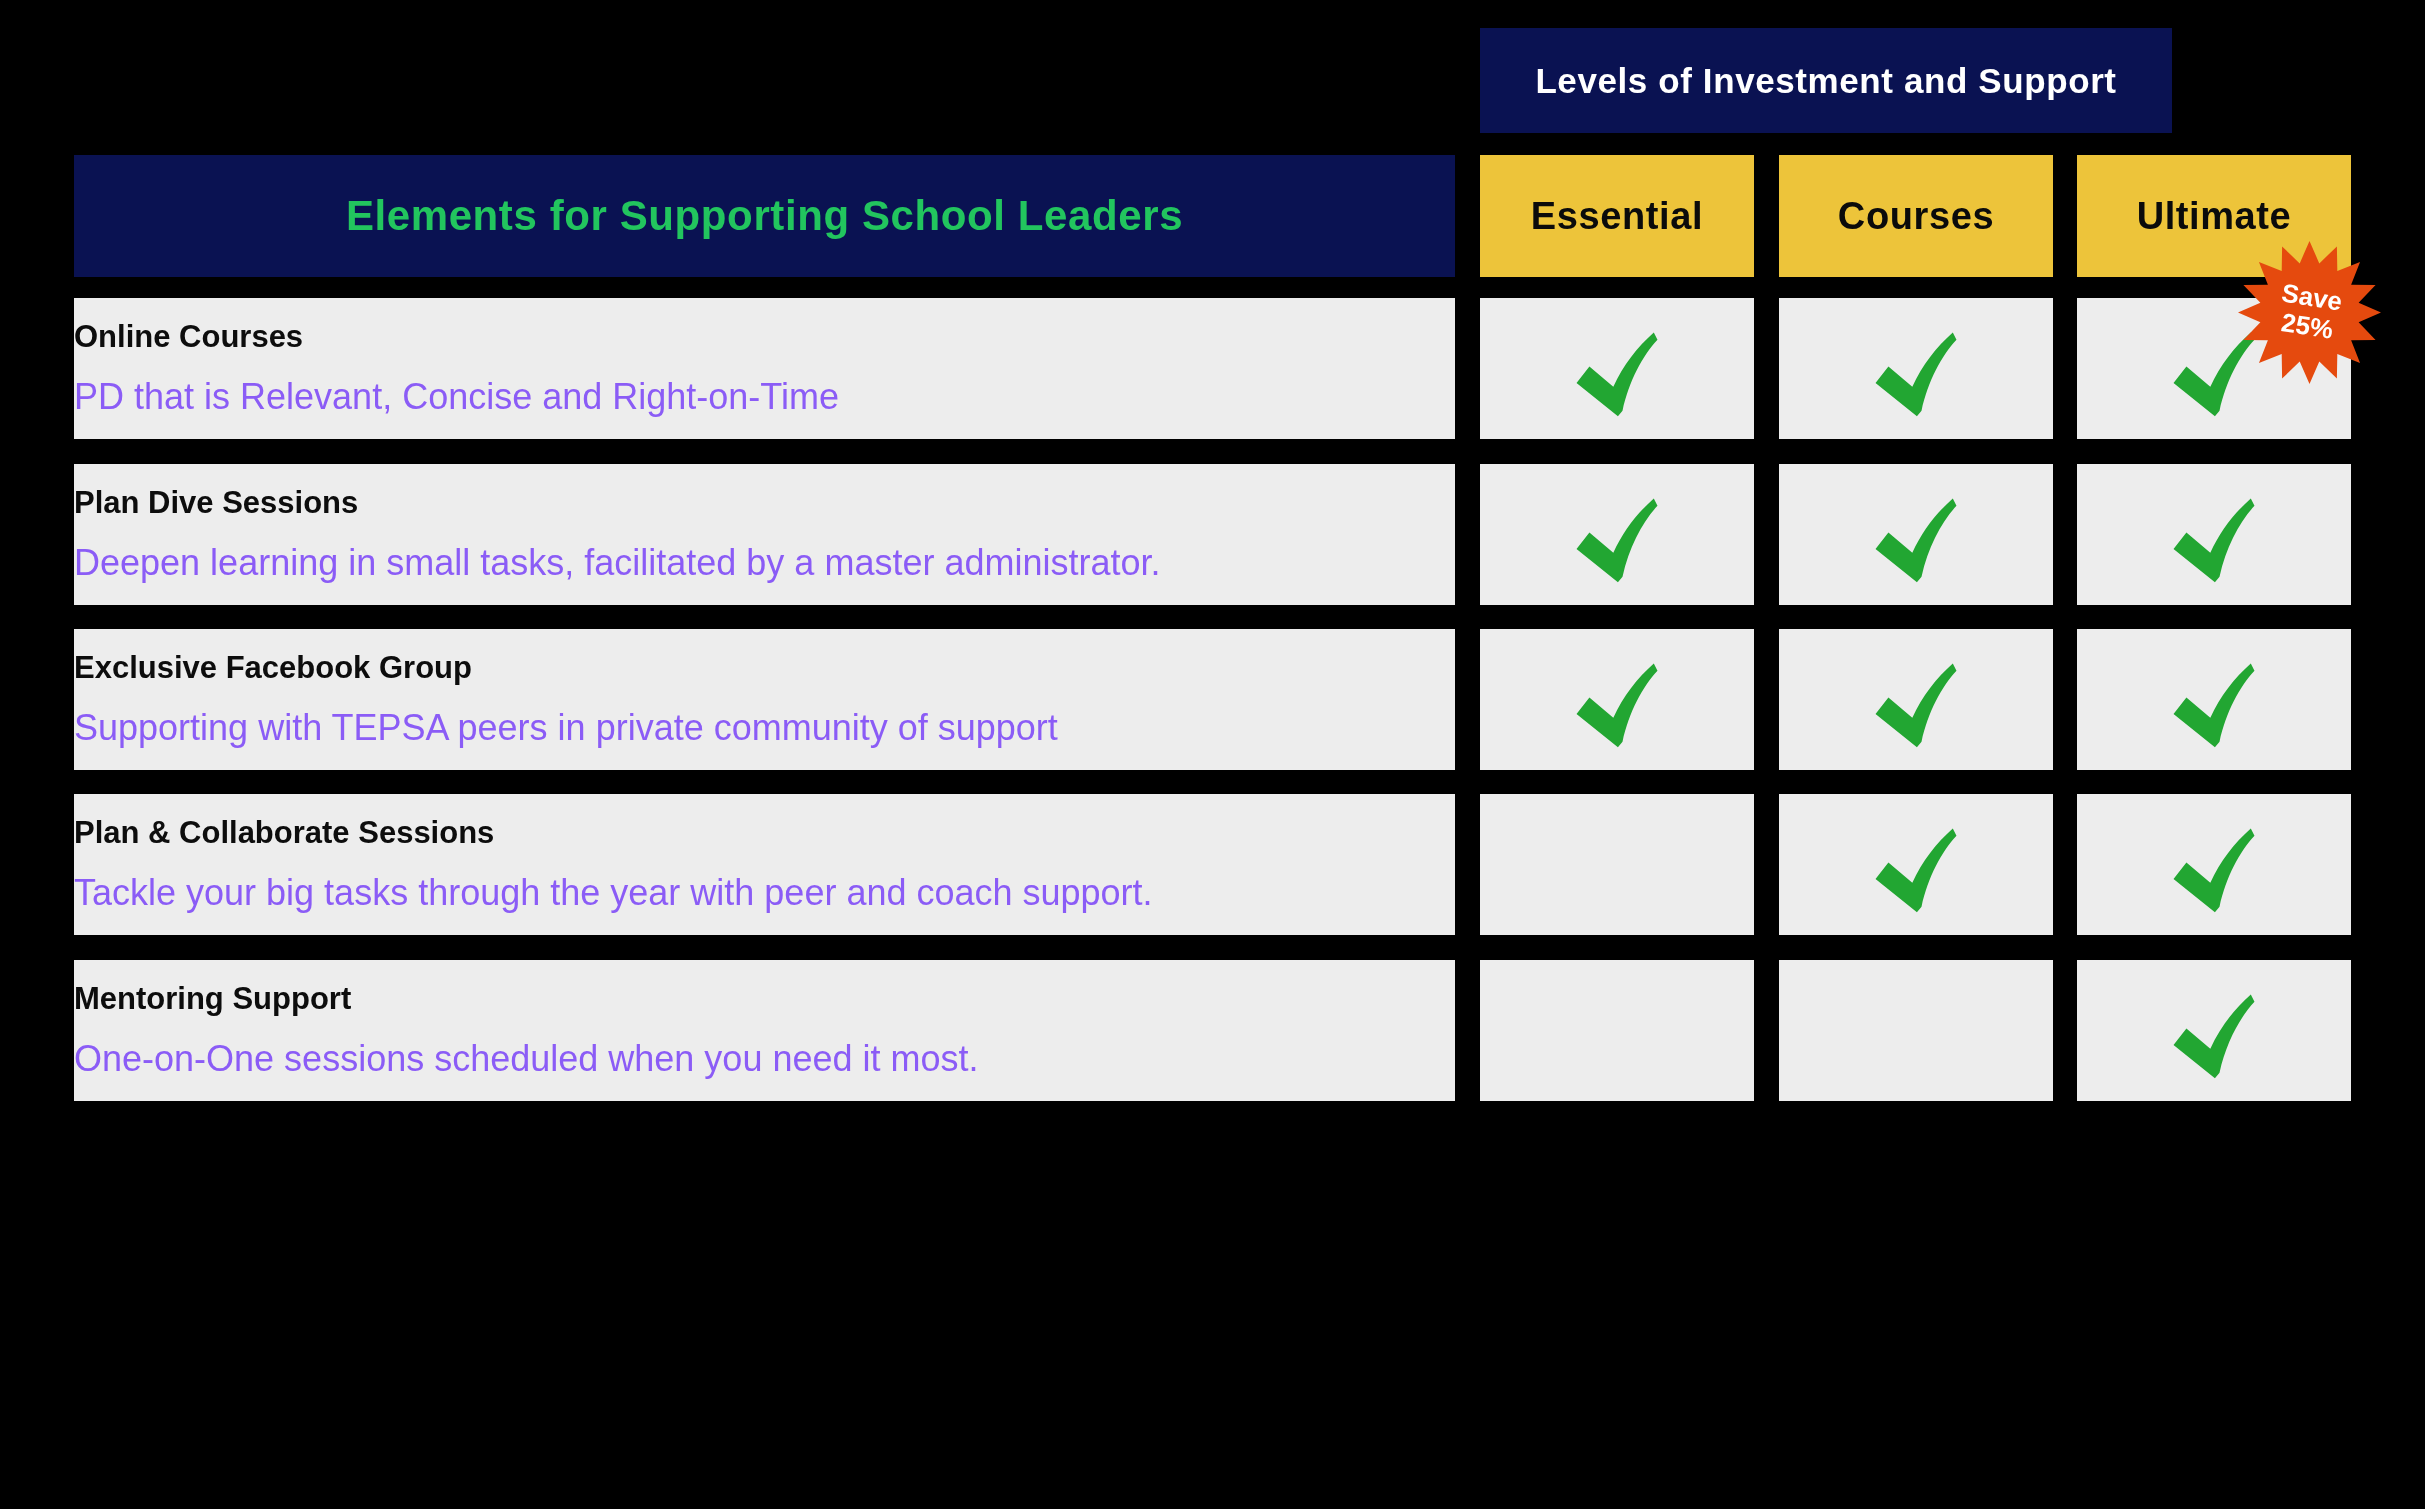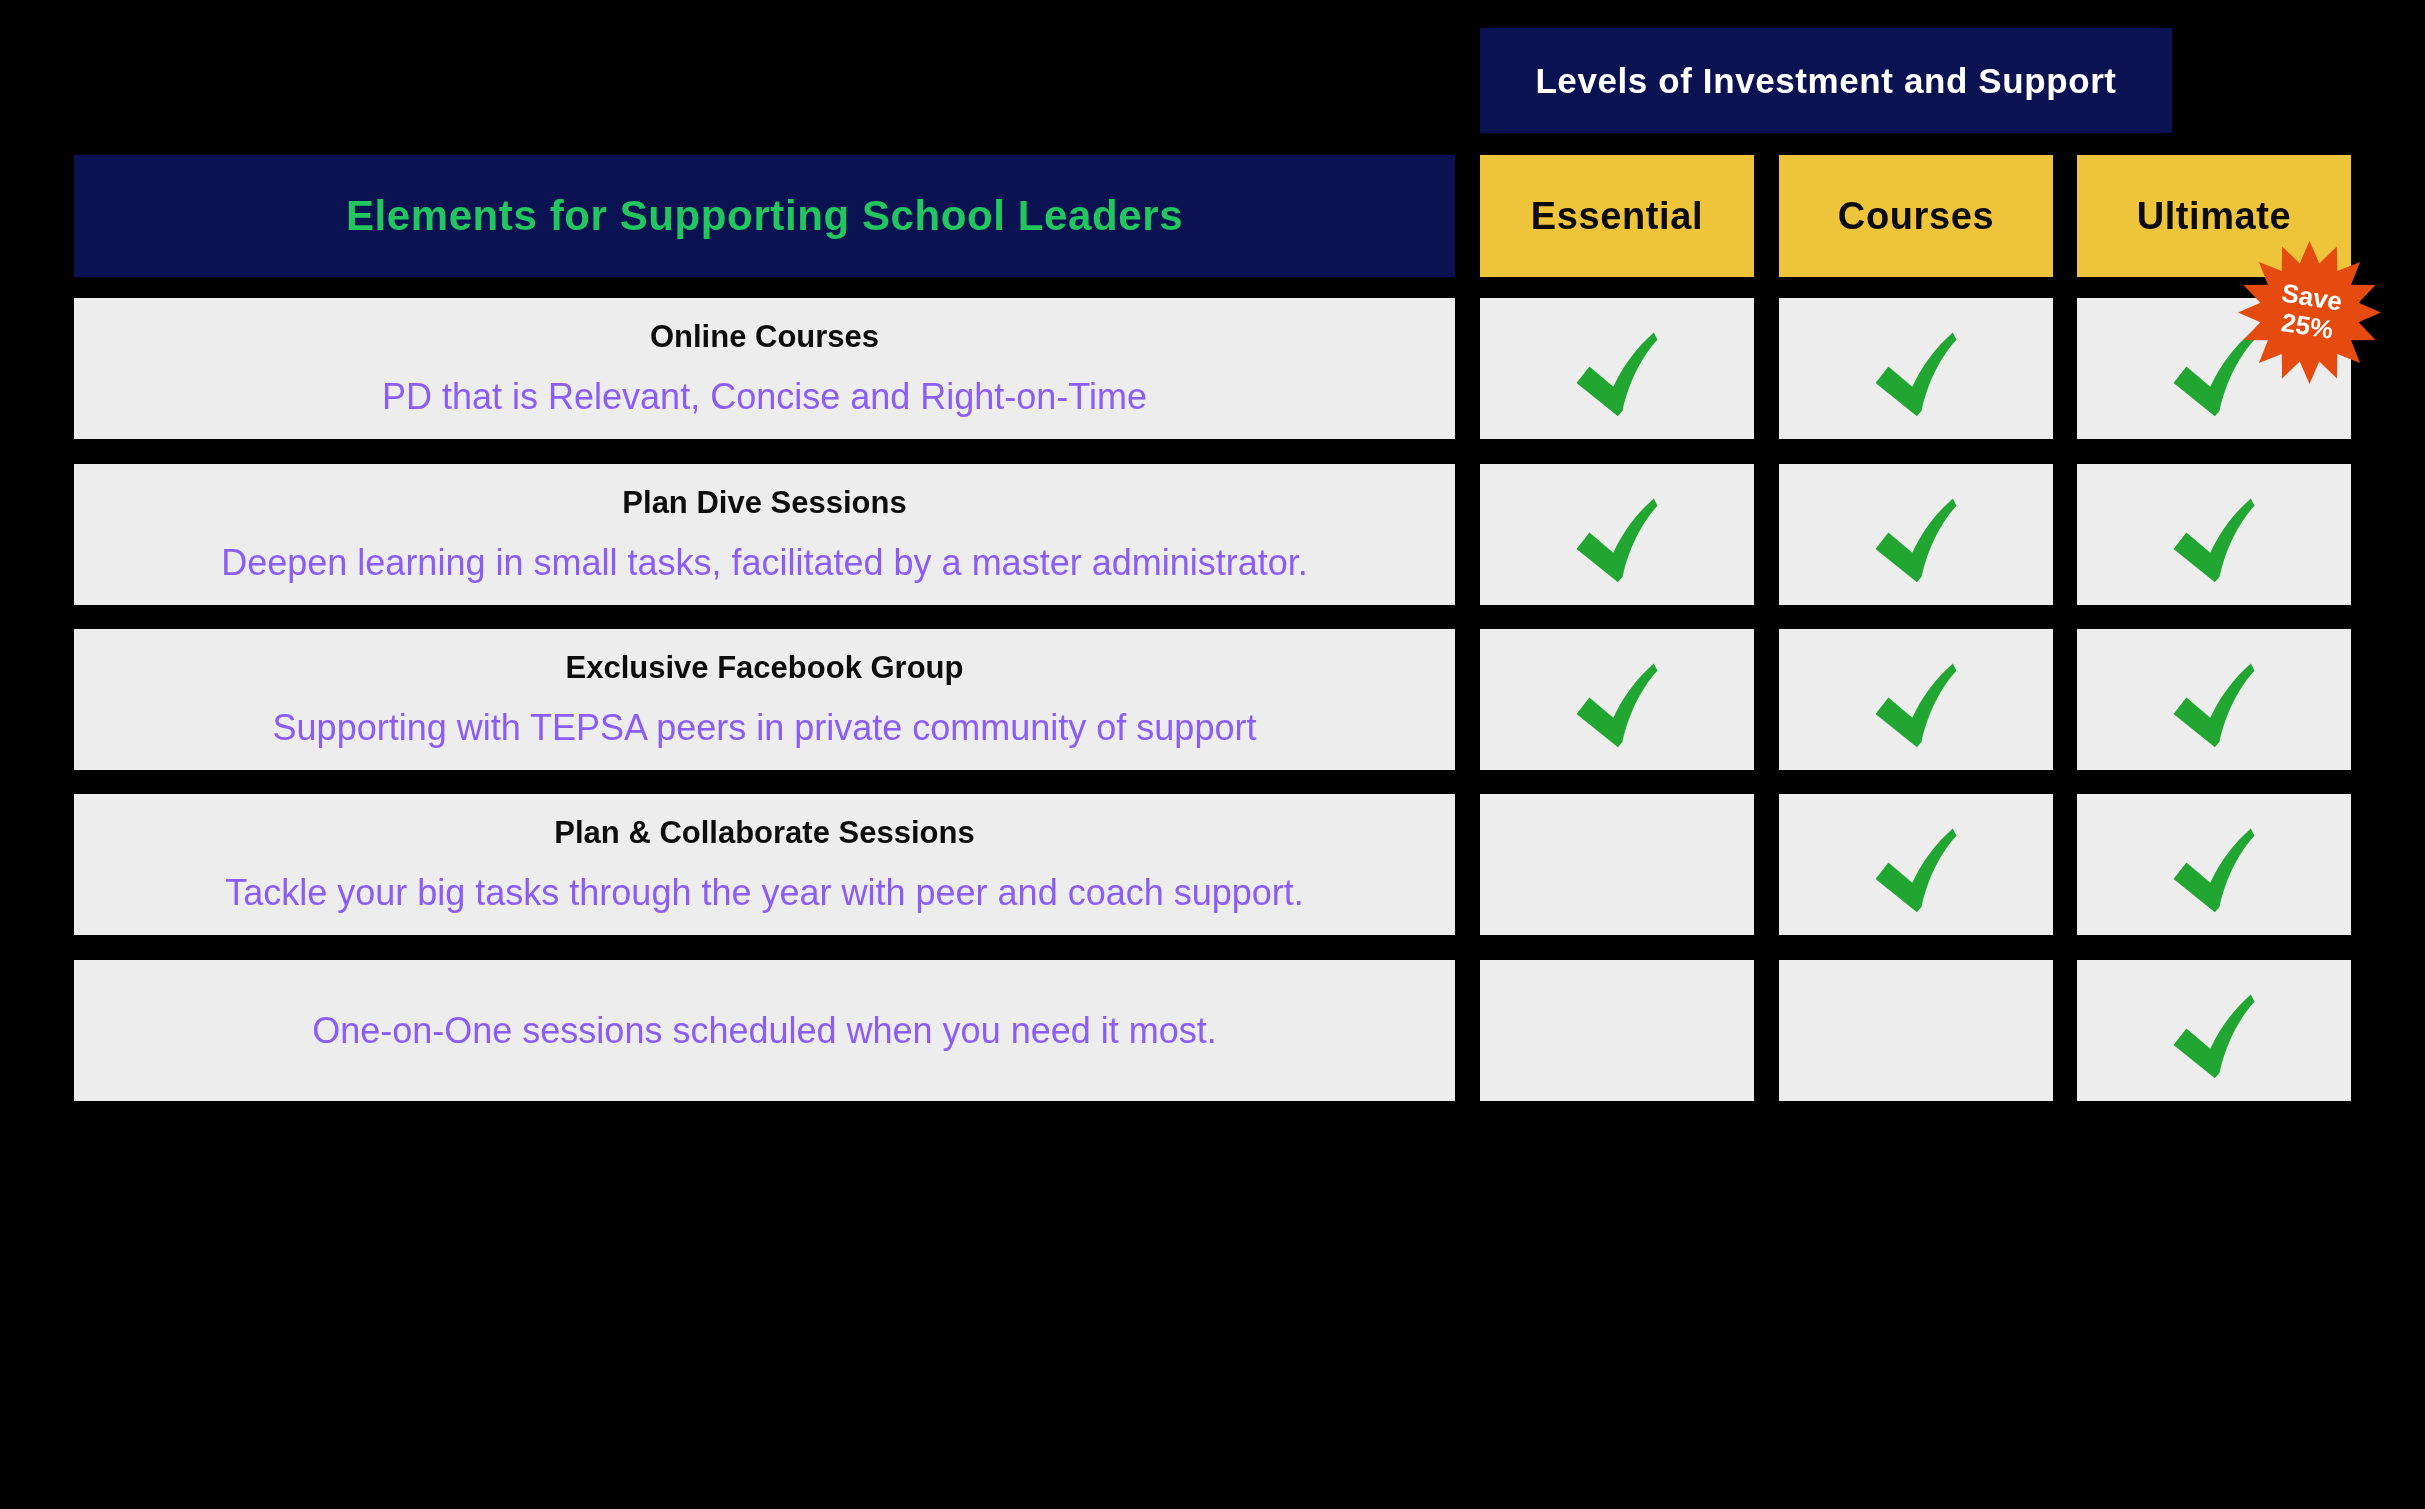--- a/index.html
+++ b/index.html
@@ -33,21 +33,21 @@
   }
   .colx0{left:1480px;} .colx1{left:1779px;} .colx2{left:2077px;}
 
   
   .row{position:absolute;left:0;width:2426px;height:141px;}
   .row.r0{top:298px;} .row.r1{top:464px;} .row.r2{top:629px;}
   .row.r3{top:794px;} .row.r4{top:960px;}
   .desc-cell{
     position:absolute;left:74px;width:1381px;height:141px;
     display:flex;flex-direction:column;justify-content:center;
-    box-sizing:border-box;gap:25px;align-items:center;
+    box-sizing:border-box;gap:25px;
   }
   .row-title{font-size:31px;font-weight:bold;color:#0d0d0d;line-height:1.05;}
   .row-desc{font-size:36px;color:#8b5cf6;line-height:1.05;}
   .check-cell{
     position:absolute;width:274px;height:141px;top:0;
     display:flex;align-items:center;justify-content:center;
   }
   .check{width:98px;height:92px;fill:var(--green,#22a632);margin-top:6.8px;}
 
   
@@ -176,20 +176,21 @@
     </div>
     <div class="check-cell cell colx2">
       <svg class="check" viewBox="0 0 100 100">
           <use href="#check-shape"></use>
         </svg>
     </div>
   </div>
 
   <div class="row r4">
     <div class="desc-cell cell">
+      <div class="row-title">Mentoring Support</div>
       <div class="row-desc">One-on-One sessions scheduled when you need it most.</div>
     </div>
     <div class="check-cell cell colx0">
       <svg class="check" viewBox="0 0 100 100" style="visibility: hidden;">
           <use href="#check-shape"></use>
         </svg>
     </div>
     <div class="check-cell cell colx1">
       <svg class="check" viewBox="0 0 100 100" style="visibility: hidden;">
           <use href="#check-shape"></use>

